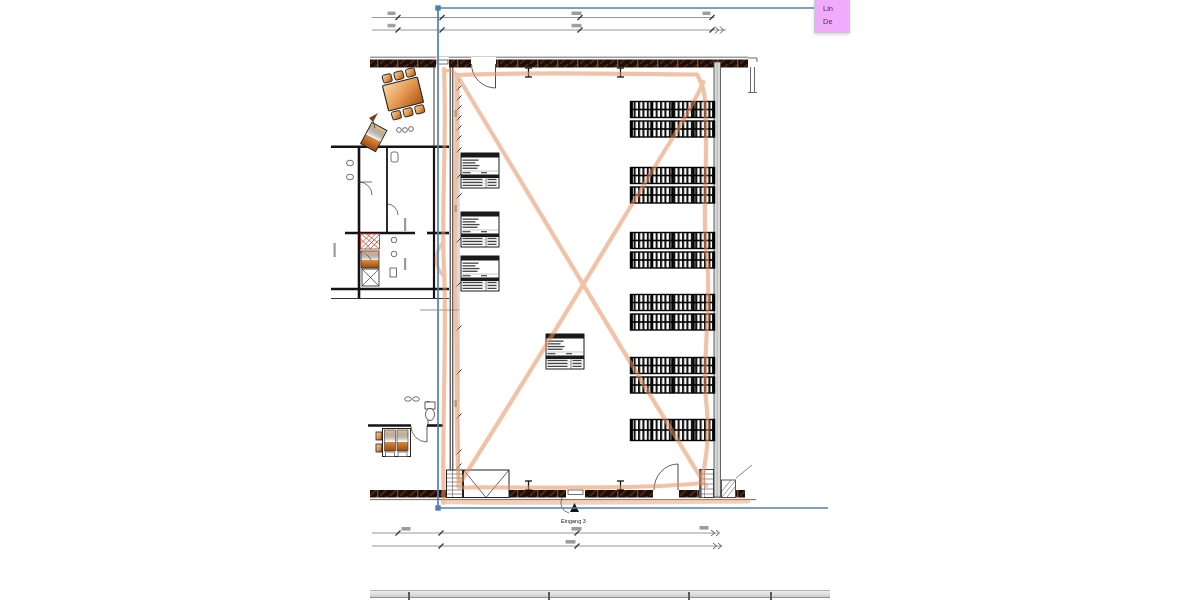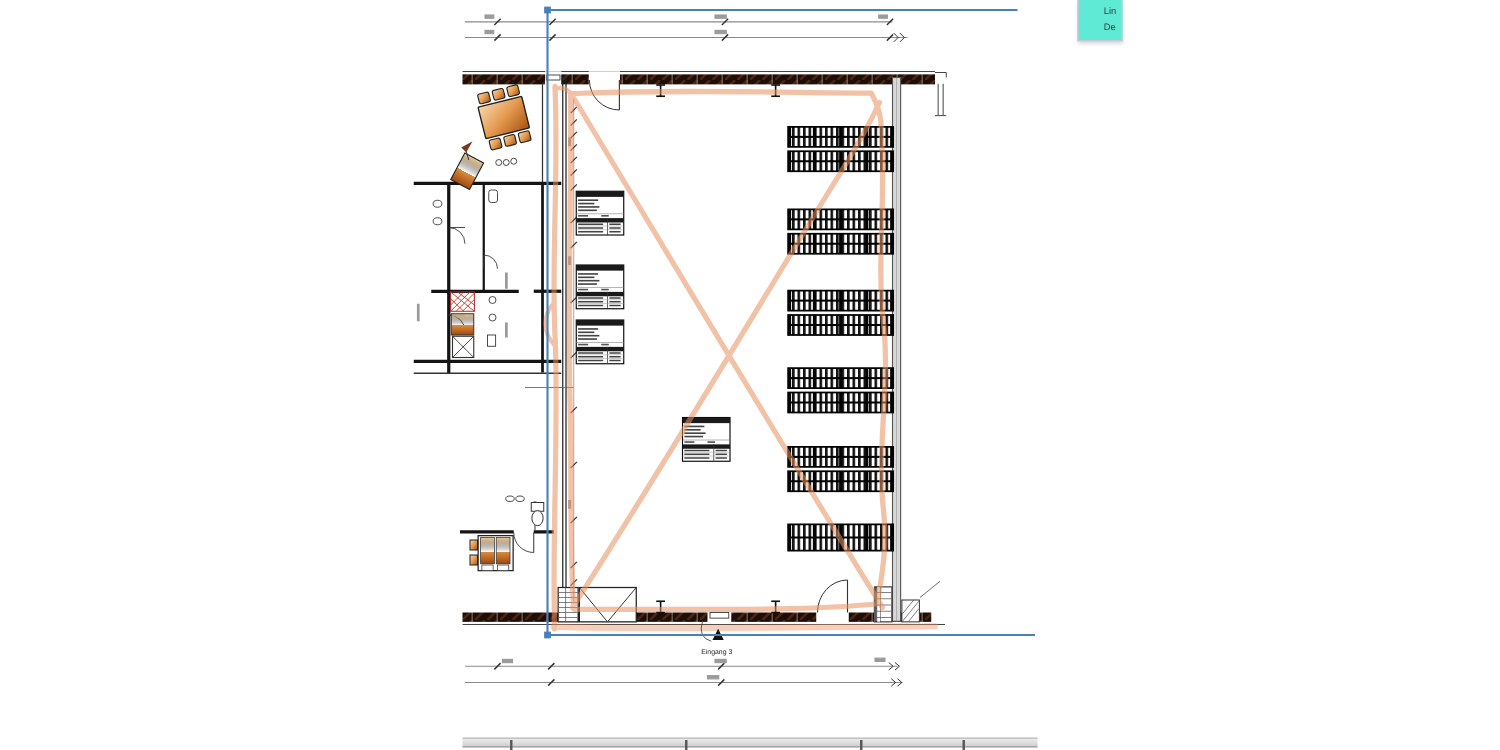--- a/index.html
+++ b/index.html
@@ -1,24 +1,24 @@
 <!DOCTYPE html>
 <html><head>
 <meta charset="utf-8">
 <style>
   html,body{margin:0;padding:0;background:#fff;}
   body{font-family:"Liberation Sans",sans-serif;}
   #screen{position:relative;width:1200px;height:600px;overflow:hidden;background:#fff;}
   #plan-svg{position:absolute;left:0;top:0;}
   
   .context-panel{
-    position:absolute;left:862px;top:0;width:36px;height:33px;
-    background:#5eead4;border:1px solid #c9c9d2;border-top:none;
+    position:absolute;left:814px;top:0;width:36px;height:33px;
+    background:#f0abfc;border:1px solid #c9c9d2;border-top:none;
     box-shadow:0 2px 3px rgba(0,0,0,.14);
-    padding:2px 0 0 20px;box-sizing:border-box;z-index:6;
+    padding:2px 0 0 8px;box-sizing:border-box;z-index:6;
   }
   .context-panel .item{display:block;font-size:7.5px;line-height:13px;color:#3a3a44;white-space:nowrap;cursor:default;}
   
   .table-header-bar{
     position:absolute;left:370px;top:590px;width:460px;height:8px;
     background:linear-gradient(#ececec,#cfcfcf);
     border-top:1px solid #b3b3b3;border-bottom:1px solid #8f8f8f;z-index:5;box-sizing:border-box;
   }
   .table-header-bar .sep{position:absolute;top:1px;width:2px;height:10px;background:#5a5a5a;}
   .smudge{fill:#8a8a8a;opacity:.85;}

